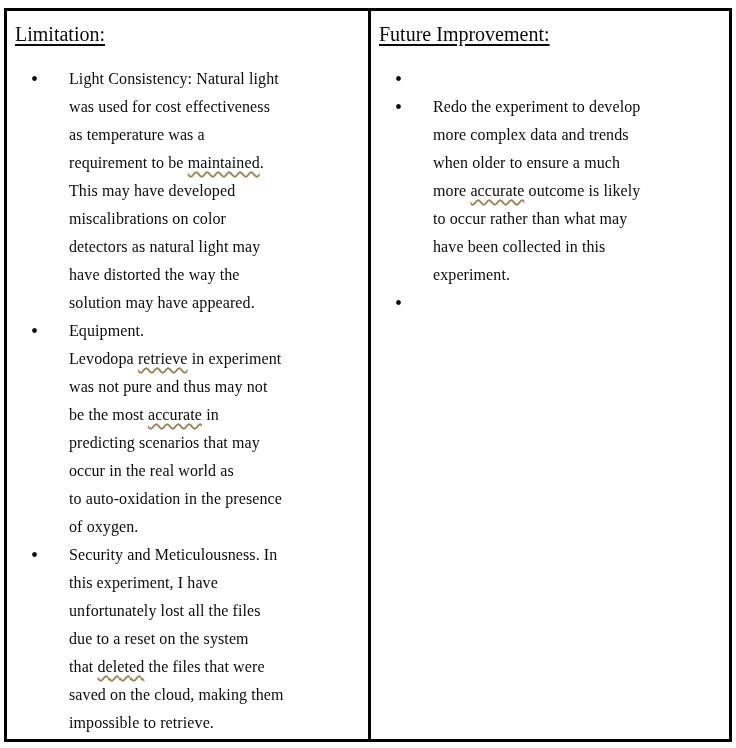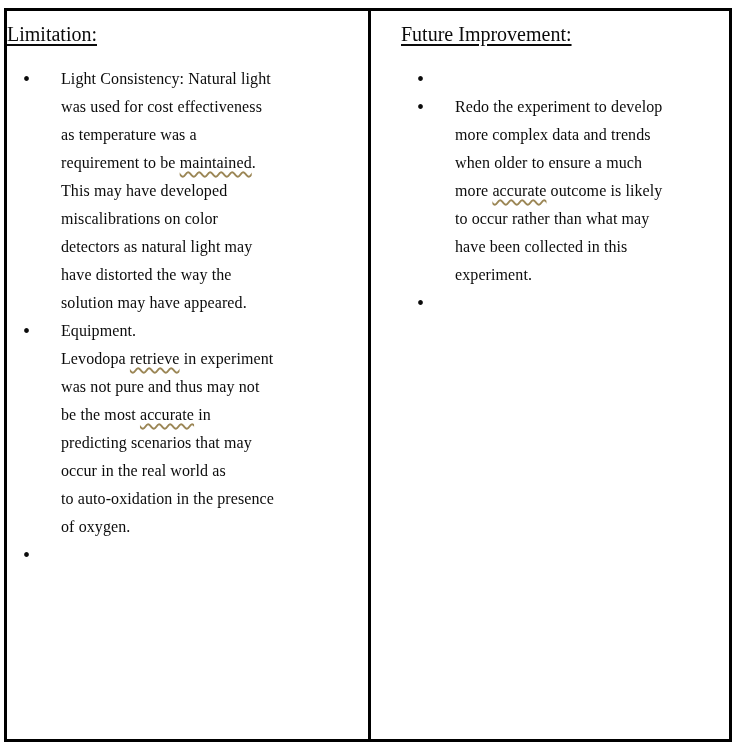--- a/index.html
+++ b/index.html
@@ -21,31 +21,30 @@
     top: 8px;
     width: 728px;
     height: 734px;
     border: 3px solid #000000;
     box-sizing: border-box;
     display: flex;
     background: #ffffff;
   }
   .cell {
     box-sizing: border-box;
-    padding: 9px 4px 4px 0;
+    padding: 9px 4px 4px 8px;
     overflow: hidden;
   }
   .cell-left {
     width: 364px;
     border-right: 3px solid #000000;
     flex: 0 0 auto;
   }
   .cell-right {
     flex: 1 1 auto;
-    margin-left: 30px;
   }
   .cell-heading {
     font-size: 20px;
     line-height: 28px;
     margin: 0 0 17px 0;
     text-decoration: underline;
     text-underline-offset: 3px;
     text-decoration-thickness: 1.5px;
     white-space: nowrap;
   }
@@ -107,20 +106,27 @@
 Levodopa <span class="squiggle">retrieve</span> in experiment
 was not pure and thus may not
 be the most <span class="squiggle">accurate</span> in
 predicting scenarios that may
 occur in the real world as
 to auto-oxidation in the presence
 of oxygen.</div>
       </li>
       <li class="bullet-item">
         <span class="bullet-marker">•</span>
+        <div class="bullet-text">Security and Meticulousness. In
+this experiment, I have
+unfortunately lost all the files
+due to a reset on the system
+that <span class="squiggle">deleted</span> the files that were
+saved on the cloud, making them
+impossible to retrieve.</div>
       </li>
     </ul>
   </div>
 
   <div class="cell cell-right">
     <div class="cell-heading">Future Improvement:</div>
     <ul class="bullet-list">
       <li class="bullet-item">
         <span class="bullet-marker">•</span>
       </li>

